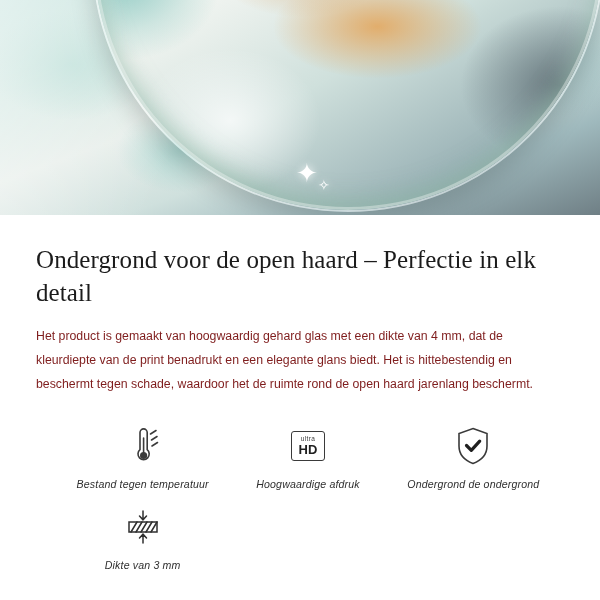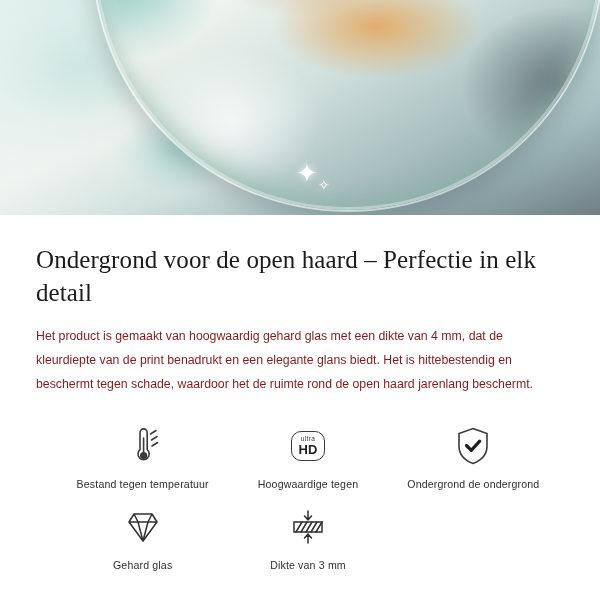--- a/index.html
+++ b/index.html
@@ -119,25 +119,26 @@
     display: flex;
     align-items: center;
     justify-content: center;
   }
   .feature-label {
     margin-top: 9px;
     font-size: 10.6px;
     color: #2f2f2f;
     text-align: center;
     letter-spacing: 0.15px;
+    font-style: italic;
   }
   .ultrahd {
     width: 34px; height: 30px;
     border: 1.6px solid #3a3a3a;
-    border-radius: 10px;
+    border-radius: 3px;
     display: flex; flex-direction: column;
     align-items: center; justify-content: center;
     line-height: 1;
   }
   .ultrahd .u { font-size: 6.5px; letter-spacing: 0.4px; color:#3a3a3a; }
   .ultrahd .hd { font-size: 13px; font-weight: bold; color:#1f1f1f; margin-top: 1px; }
   svg { display: block; }
 </style>
 </head>
 <body>
@@ -176,45 +177,33 @@
         <div class="feature-label">Bestand tegen temperatuur</div>
       </div>
 
       <div class="feature">
         <div class="feature-icon">
           <div class="ultrahd">
             <span class="u">ultra</span>
             <span class="hd">HD</span>
           </div>
         </div>
-        <div class="feature-label">Hoogwaardige tegen</div>
+        <div class="feature-label">Hoogwaardige afdruk</div>
       </div>
 
       <div class="feature">
         <div class="feature-icon">
           <svg width="36" height="42" viewBox="0 0 36 42">
             <path d="M18 3.5 32 8.5v12.5c0 9-6 14.5-14 17.5-8-3-14-8.5-14-17.5V8.5z" fill="none" stroke="#3a3a3a" stroke-width="1.6"></path>
             <path d="M11.5 20.5l4.8 4.8 8.4-9.2" fill="none" stroke="#1f1f1f" stroke-width="3.2" stroke-linecap="round" stroke-linejoin="round"></path>
           </svg>
         </div>
         <div class="feature-label">Ondergrond de ondergrond</div>
       </div>
 
-      <div class="feature">
-        <div class="feature-icon">
-          <svg width="42" height="38" viewBox="0 0 42 38">
-            <g fill="none" stroke="#2f2f2f" stroke-width="1.5" stroke-linejoin="round">
-              <path d="M7 14h28L21 33z"></path>
-              <path d="M7 14l5-8h18l5 8"></path>
-              <path d="M12 6l4 8M30 6l-4 8M16 14l5 19M26 14l-5 19"></path>
-            </g>
-          </svg>
-        </div>
-        <div class="feature-label">Gehard glas</div>
-      </div>
 
 
       <div class="feature">
         <div class="feature-icon">
           <svg width="44" height="40" viewBox="0 0 44 40">
             <g stroke="#2f2f2f" stroke-width="1.5" fill="none" stroke-linecap="round">
               <path d="M22 4 L22 12 M18.5 9 L22 12.8 L25.5 9"></path>
               <path d="M22 36 L22 28 M18.5 31 L22 27.2 L25.5 31"></path>
               <rect x="8" y="15" width="28" height="10"></rect>
               <path d="M10 25 L16 15 M15 25 L21 15 M20 25 L26 15 M25 25 L31 15 M30 25 L36 15"></path>

